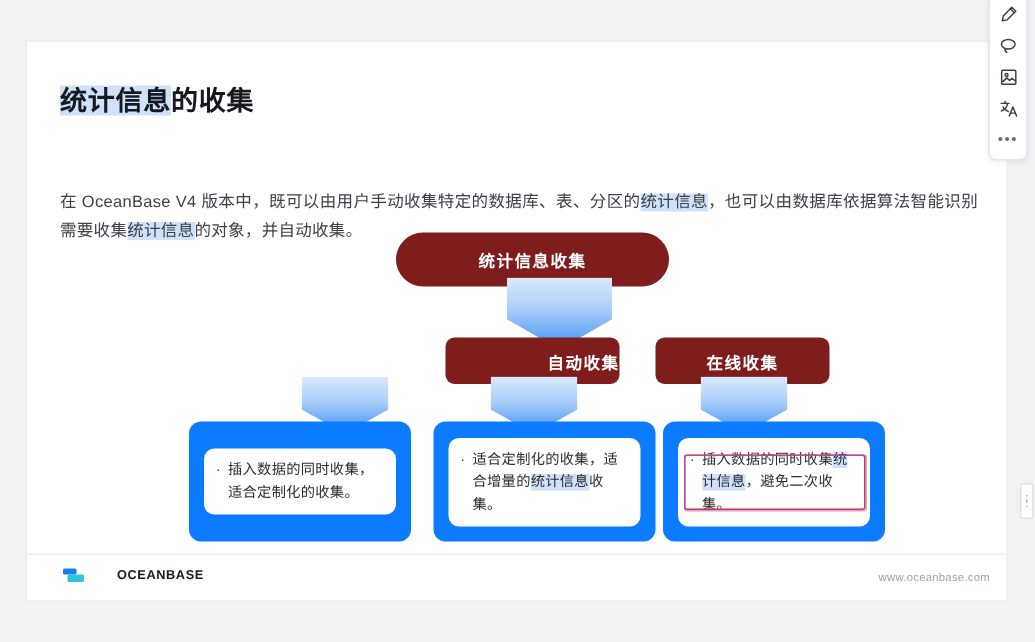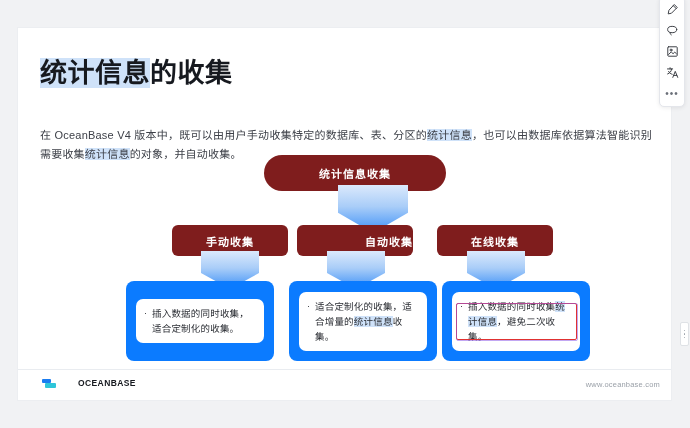--- a/index.html
+++ b/index.html
@@ -32,21 +32,21 @@
     height: 372px;
     background: #ffffff;
     box-shadow: 0 0 0 1px #eceef1;
     overflow: hidden;
   }
 
   .doc-title {
     position: absolute;
     left: 22px;
     top: 12px;
-    font-size: 27px;
+    font-size: 18px;
     font-weight: 700;
     color: #16191f;
     letter-spacing: 0.5px;
     line-height: 30px;
     white-space: nowrap;
   }
   .doc-title .hl {
     background: #cfe2f9;
   }
 
@@ -315,23 +315,20 @@
     <p class="doc-para"><span>在 OceanBase V4 版本中，既可以由用户手动收集特定的数据库、表、分区的</span><span class="hl">统计信息</span><span>，也可以由数据库依据算法智能识别需要收集</span><span class="hl">统计信息</span><span>的对象，并自动收集。</span></p>
 
     <div class="chart">
 
       <div class="node node-root">
         <span>统计信息收集</span>
       </div>
 
       <div class="arrow arrow-root"></div>
 
-      <div class="node node-mid m1">
-        <span>手动收集</span>
-      </div>
       <div class="node node-mid m2">
         <span>自动收集</span>
       </div>
       <div class="node node-mid m3">
         <span>在线收集</span>
       </div>
 
       <div class="arrow arrow-mid a1"></div>
       <div class="arrow arrow-mid a2"></div>
       <div class="arrow arrow-mid a3"></div>

